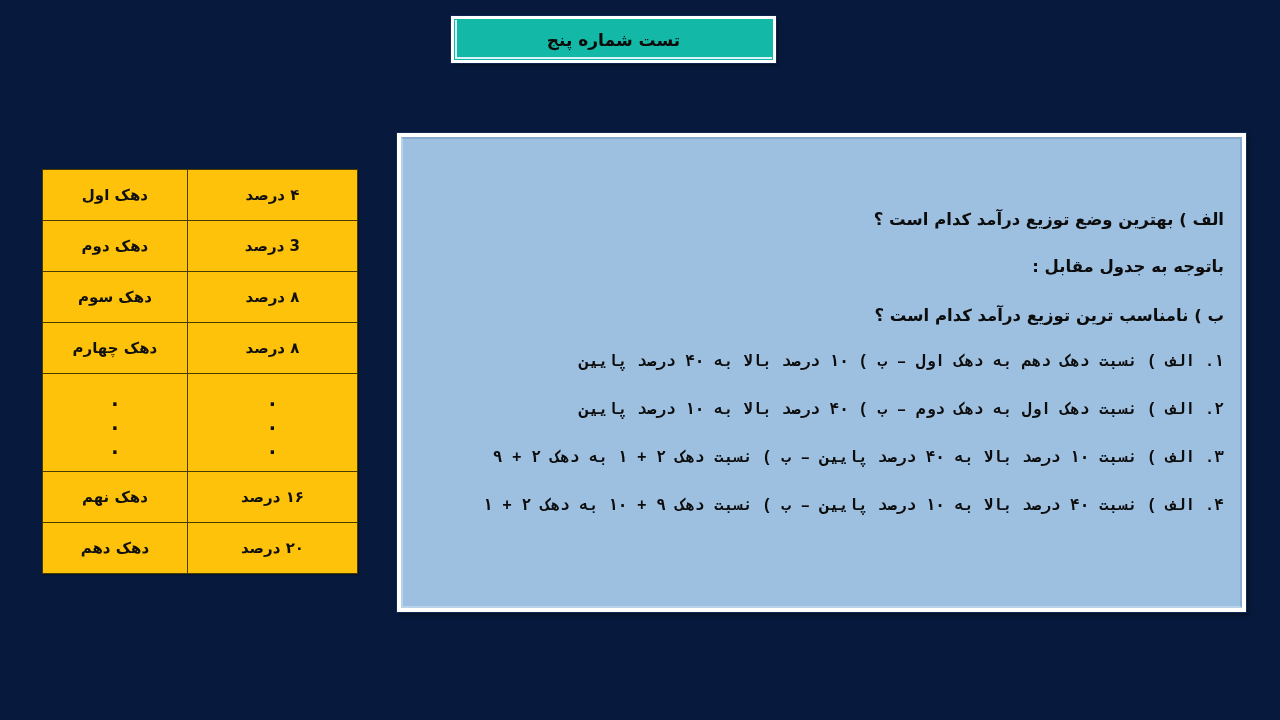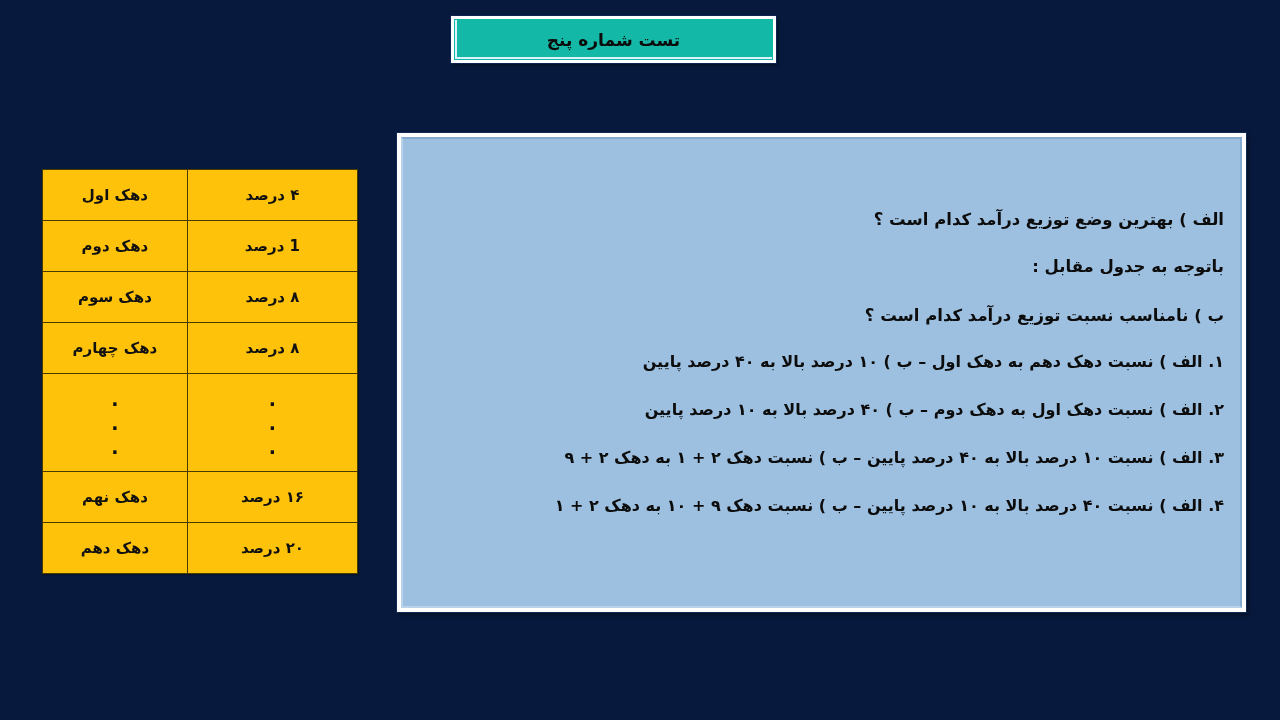--- a/index.html
+++ b/index.html
@@ -117,39 +117,39 @@
   }
   .q-line {
     font-size: 16.5px;
     font-weight: bold;
     line-height: 1.3;
     margin-bottom: 26px;
     white-space: nowrap;
     color: #0c0c0c;
   }
   .q-line.stem-first { margin-bottom: 27px; }
-  .q-line.option { font-size: 16px; margin-bottom: 27px; }
+  .q-line.option { font-size: 16px; margin-bottom: 27px; font-family: Liberation Mono, monospace; }
   .q-line.option:last-child { margin-bottom: 0; }
 </style>
 </head>
 <body>
 
 <div class="title-banner">
   <span class="inner-line"></span>
   <span class="title-text">تست شماره پنج</span>
 </div>
 
 <table class="decile-table">
   <tbody>
     <tr>
       <td class="col-value">۴ درصد</td>
       <td class="col-label">دهک اول</td>
     </tr>
     <tr>
-      <td class="col-value">1 درصد</td>
+      <td class="col-value">3 درصد</td>
       <td class="col-label">دهک دوم</td>
     </tr>
     <tr>
       <td class="col-value">۸ درصد</td>
       <td class="col-label">دهک سوم</td>
     </tr>
     <tr>
       <td class="col-value">۸ درصد</td>
       <td class="col-label">دهک چهارم</td>
     </tr>
@@ -174,19 +174,19 @@
       <td class="col-label">دهک دهم</td>
     </tr>
   </tbody>
 </table>
 
 <div class="question-panel">
   <span class="panel-bevel"></span>
   <div class="panel-content">
     <div class="q-line">الف ) بهترین وضع توزیع درآمد کدام است ؟</div>
     <div class="q-line stem-first">باتوجه به جدول مقابل :</div>
-    <div class="q-line">ب ) نامناسب نسبت توزیع درآمد کدام است ؟</div>
+    <div class="q-line">ب ) نامناسب ترین توزیع درآمد کدام است ؟</div>
     <div class="q-line option">۱. الف ) نسبت دهک دهم به دهک اول – ب ) ۱۰ درصد بالا به ۴۰ درصد پایین</div>
     <div class="q-line option">۲. الف ) نسبت دهک اول به دهک دوم – ب ) ۴۰ درصد بالا به ۱۰ درصد پایین</div>
     <div class="q-line option">۳. الف ) نسبت ۱۰ درصد بالا به ۴۰ درصد پایین – ب ) نسبت دهک ۲ + ۱ به دهک ۲ + ۹</div>
     <div class="q-line option">۴. الف ) نسبت ۴۰ درصد بالا به ۱۰ درصد پایین – ب ) نسبت دهک ۹ + ۱۰ به دهک ۲ + ۱</div>
   </div>
 </div>
 
 </body></html>

